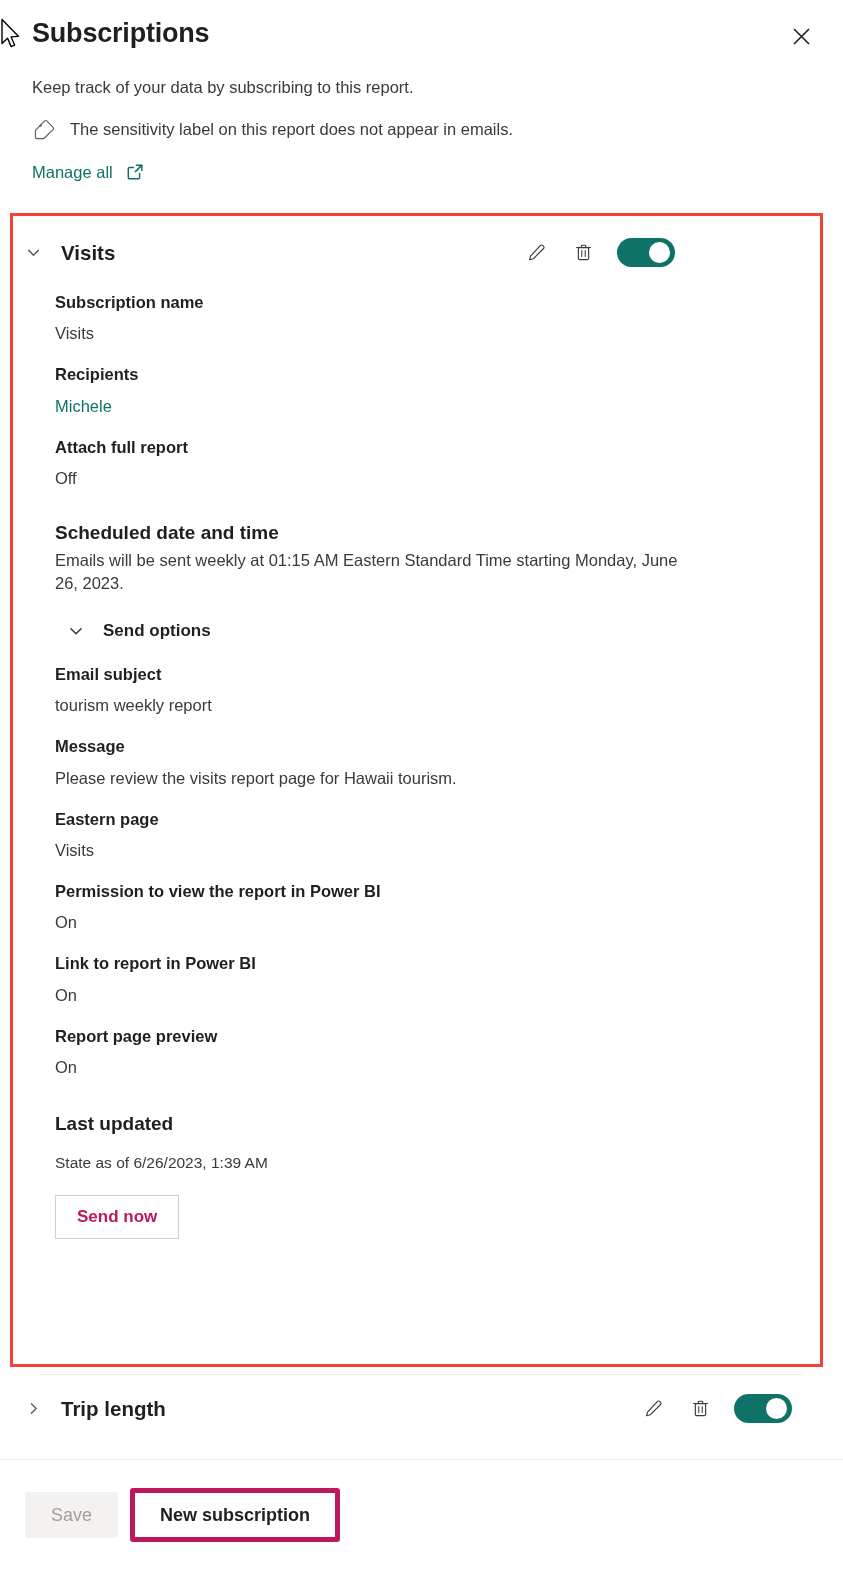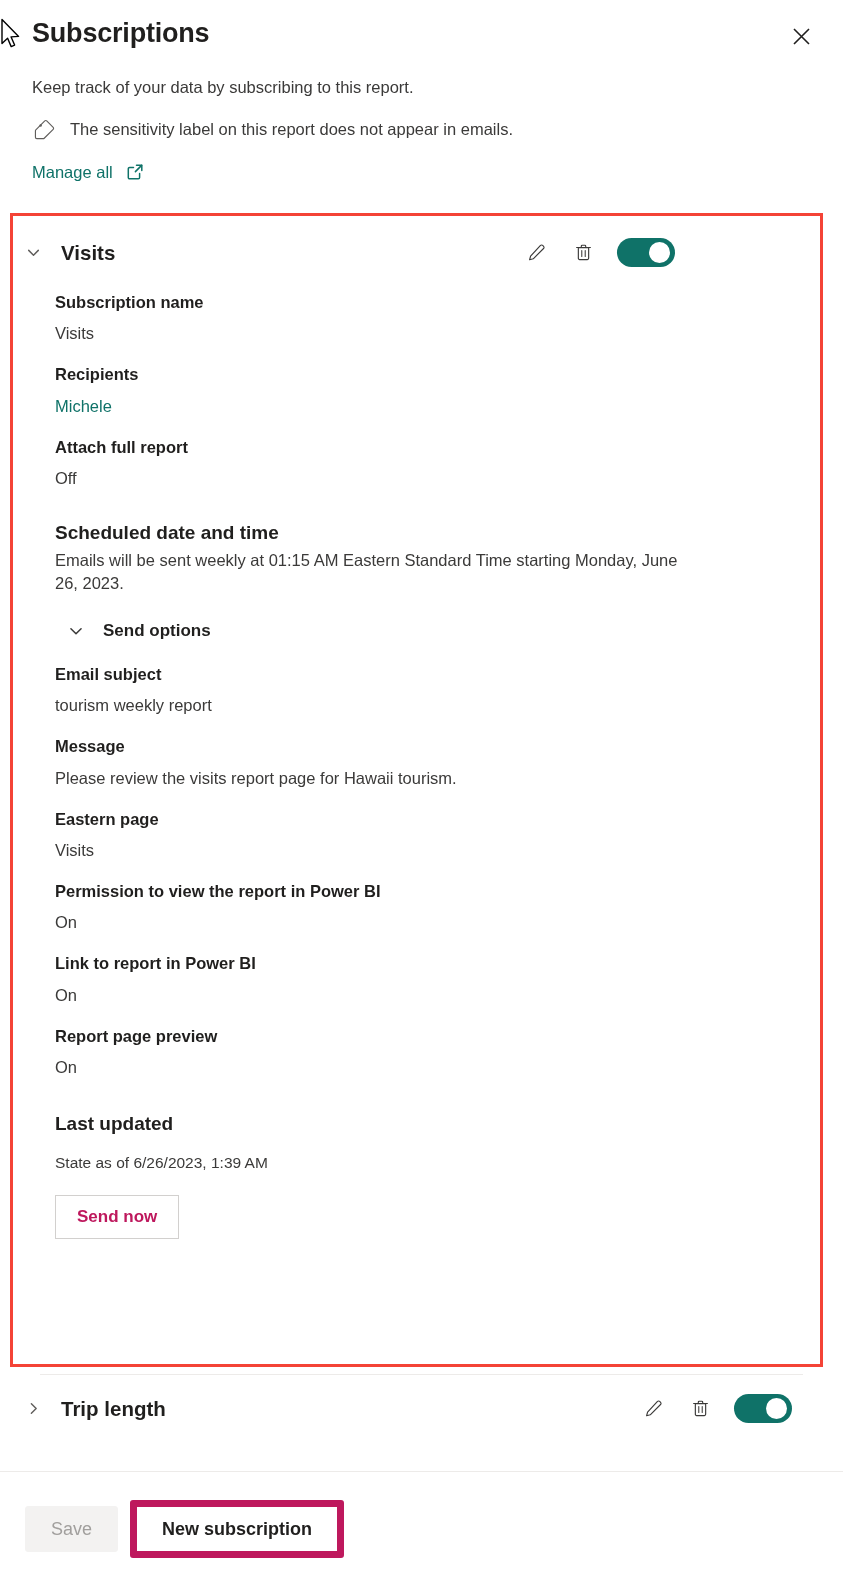--- a/index.html
+++ b/index.html
@@ -190,21 +190,21 @@
     position:absolute;
     left:13px; top: 1163px;
     width: 807px;
     display:flex; align-items:center;
     padding: 18px 10px 18px 7px;
   }
 
   
   .footer {
     position:absolute;
-    left:0; right:0; bottom:4px;
+    left:0; right:0; bottom:16px;
     height: 113px;
     border-top: 1px solid #edebe9;
   }
   .footer-inner {
     display:flex; align-items:center; gap: 12px;
     padding: 28px 0 0 25px;
   }
   .btn {
     font-family: "Liberation Sans", sans-serif;
     font-size: 18px;
@@ -215,21 +215,21 @@
   }
   .btn-save {
     background: #f3f2f1;
     color: #a19f9d;
     border: 1px solid #f3f2f1;
     cursor: default;
   }
   .btn-new {
     background: #ffffff;
     color: #201f1e;
-    border: 7px solid #be185d;
+    border: 5px solid #be185d;
     font-weight: 600;
   }
 
   
   .cursor {
     position:absolute; left: 0px; top: 18px;
     z-index: 90; pointer-events:none;
   }
 </style>
 </head>

